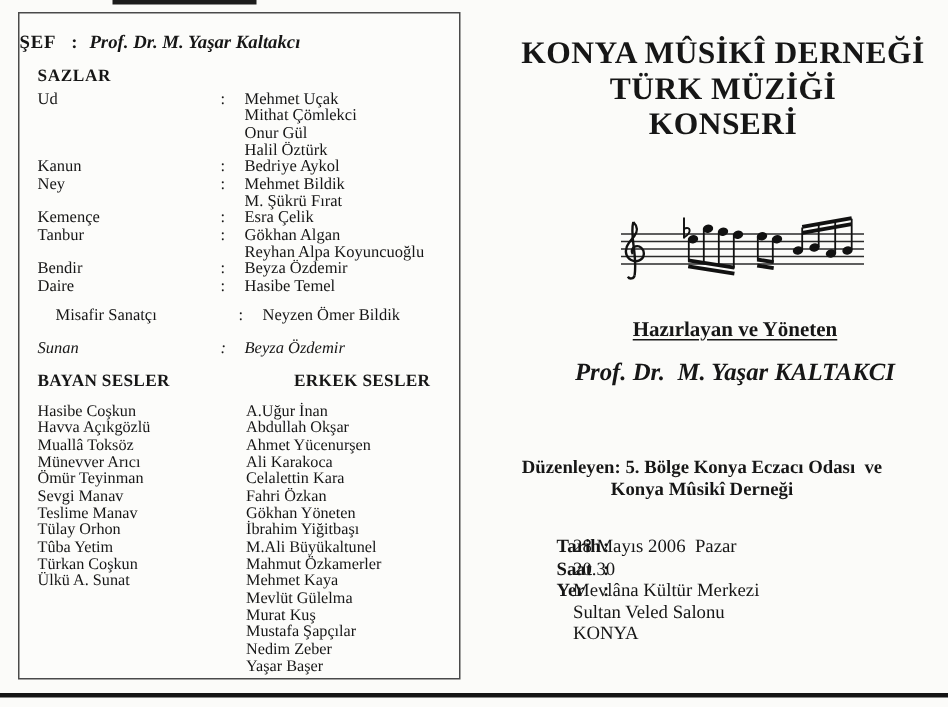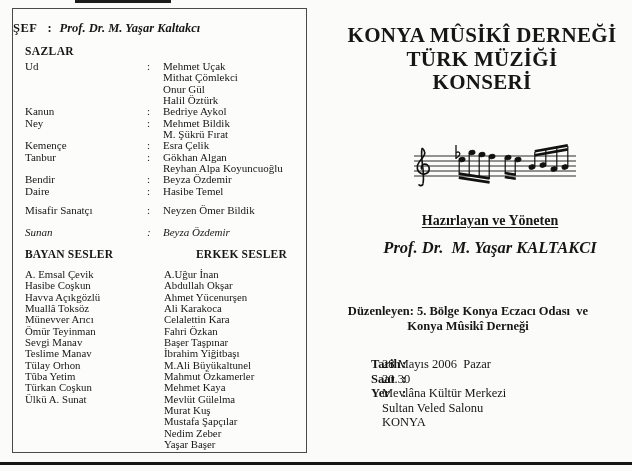--- a/index.html
+++ b/index.html
@@ -22,21 +22,21 @@
   }
   .chief-line { margin-top:12px; font-size:12.5px; font-weight:bold; white-space:nowrap; }
   .chief-label { letter-spacing:.5px; }
   .chief-colon { margin:0 8px 0 10px; }
   .chief-name { font-style:italic; }
 
   .sazlar-heading { margin:9px 0 0 12px; font-size:11.5px; font-weight:bold; letter-spacing:.4px; }
 
   .inst-list { margin:4px 0 0 12px; font-size:11px; line-height:11.35px; }
   .inst-row { display:grid; grid-template-columns:122px 16px 1fr; }
-  .inst-row.gap1 { margin-top:8px; }
+  .inst-row.gap1 { margin-top:8px;margin-left:12px; }
   .inst-row.gap2 { margin-top:11px; }
   .inst-row.em { font-style:italic; }
 
   .singer-headers {
     display:grid; grid-template-columns:139px 1fr;
     margin:9px 0 0 12px; font-size:11.5px; font-weight:bold; letter-spacing:.2px;gap:32px;
   }
   .singer-cols { display:grid; grid-template-columns:139px 1fr; margin:9px 0 0 12px; }
   .singer-list { font-size:10.8px; line-height:11.35px; }
 
@@ -174,21 +174,20 @@
     </div>
 
   <div class="singer-headers">
     <span>BAYAN SESLER</span>
     <span>ERKEK SESLER</span>
   </div>
 
   <div class="singer-cols">
     <div class="singer-list">
 
-        <div>A. Emsal Çevik</div>
 
         <div>Hasibe Coşkun</div>
 
         <div>Havva Açıkgözlü</div>
 
         <div>Muallâ Toksöz</div>
 
         <div>Münevver Arıcı</div>
 
         <div>Ömür Teyinman</div>
@@ -212,21 +211,21 @@
         <div>Abdullah Okşar</div>
 
         <div>Ahmet Yücenurşen</div>
 
         <div>Ali Karakoca</div>
 
         <div>Celalettin Kara</div>
 
         <div>Fahri Özkan</div>
 
-        <div>Başer Taşpınar</div>
+        <div>Gökhan Yöneten</div>
 
         <div>İbrahim Yiğitbaşı</div>
 
         <div>M.Ali Büyükaltunel</div>
 
         <div>Mahmut Özkamerler</div>
 
         <div>Mehmet Kaya</div>
 
         <div>Mevlüt Gülelma</div>

